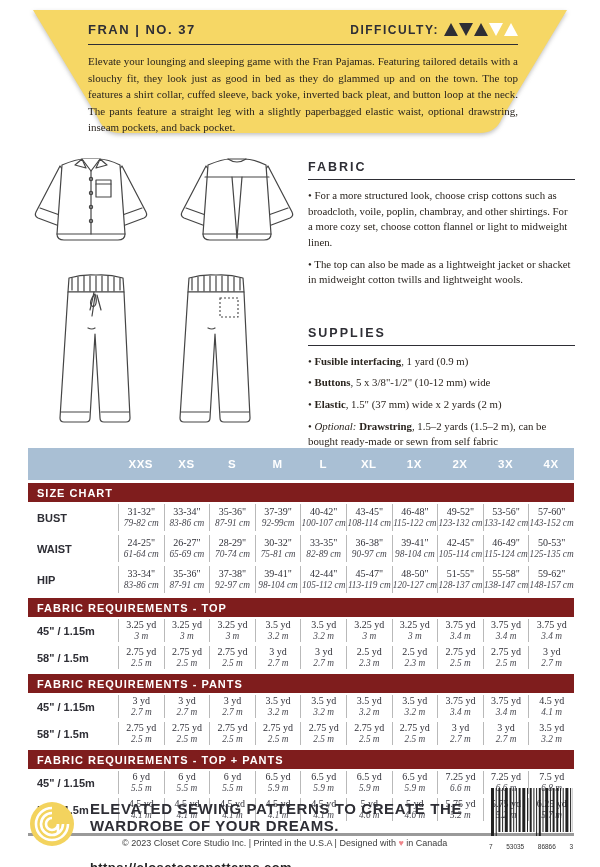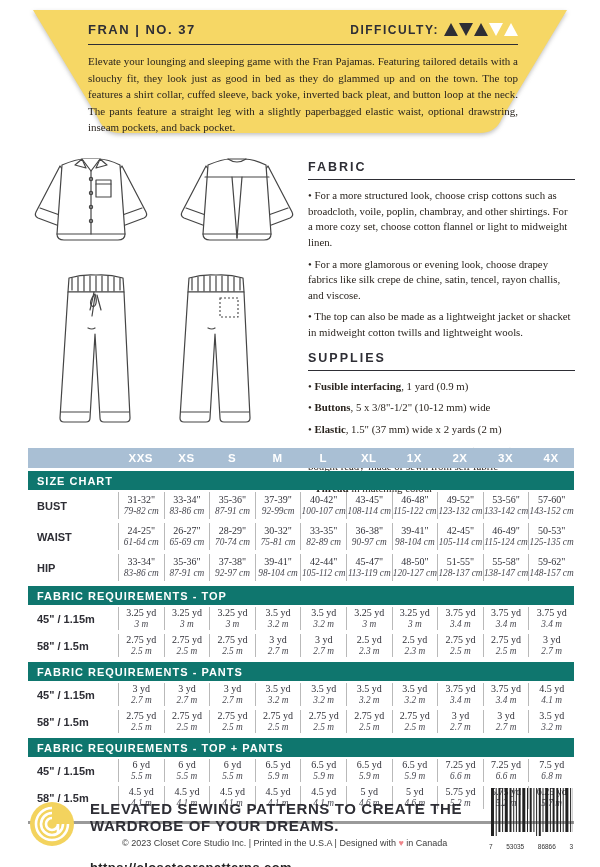--- a/index.html
+++ b/index.html
@@ -25,26 +25,26 @@
   .flap-desc{font-family:"Liberation Serif",serif;font-size:11px;line-height:1.5;
              color:#2a241e;text-align:justify;}
 
   
   .drawings{position:absolute;top:150px;left:20px;width:288px;height:298px;}
   .right-col{position:absolute;top:160px;left:308px;width:267px;}
   .sec-heading{font-weight:bold;font-size:12.5px;letter-spacing:2px;}
   .sec-rule{border:none;border-top:1.4px solid #2e2e35;margin:5px 0 8px 0;}
   .bullets p{font-family:"Liberation Serif",serif;font-size:10.8px;line-height:1.45;
              color:#2a241e;margin:0 0 6px 0;}
-  .supplies-block{margin-top:10px;}
+  .supplies-block{margin-top:38px;}
 
   
   .tables{position:absolute;top:448px;left:28px;width:546px;}
-  .t-sizes{display:flex;background:#a9bfd4;height:20px;align-items:center;}
-  .t-band{display:flex;background:#0f766e;height:19px;align-items:center;margin-top:3px;
+  .t-sizes{display:flex;background:#a9bfd4;height:32px;align-items:center;}
+  .t-band{display:flex;background:#7f1d1d;height:19px;align-items:center;margin-top:3px;
           color:#fff;font-weight:bold;font-size:11px;letter-spacing:1px;padding-left:9px;
           box-sizing:border-box;text-align:center;}
   .lbl-col{width:90px;flex:none;box-sizing:border-box;padding-left:9px;}
   .d-col{width:45.6px;flex:none;text-align:center;box-sizing:border-box;}
   .t-sizes .d-col{color:#fff;font-weight:bold;font-size:11.5px;letter-spacing:.5px;}
   .t-row{display:flex;align-items:center;}
   .t-row.sz{height:31px;}
   .t-row.fb{height:27px;}
   .t-row .lbl-col{font-weight:bold;font-size:11px;color:#2e2e35;}
   .cell{display:flex;flex-direction:column;justify-content:center;height:86%;
@@ -152,21 +152,20 @@
       <path class="ln" d="M40 58 Q44 60 47 58"></path>
     </g>
   </svg>
 
   <div class="right-col">
     <div>
       <div class="sec-heading">FABRIC</div>
       <hr class="sec-rule">
       <div class="bullets">
           <p>• For a more structured look, choose crisp cottons such as broadcloth, voile, poplin, chambray, and other shirtings. For a more cozy set, choose cotton flannel or light to midweight linen.</p>
-          <p>• For a more glamorous or evening look, choose drapey fabrics like silk crepe de chine, satin, tencel, rayon challis, and viscose.</p>
           <p>• The top can also be made as a lightweight jacket or shacket in midweight cotton twills and lightweight wools.</p>
         </div>
     </div>
     <div class="supplies-block">
       <div class="sec-heading">SUPPLIES</div>
       <hr class="sec-rule">
       <div class="bullets">
           <p>• <b>Fusible interfacing</b><span>, 1 yard (0.9 m)</span></p>
           <p>• <b>Buttons</b><span>, 5 x 3/8"-1/2" (10-12 mm) wide</span></p>
           <p>• <b>Elastic</b><span>, 1.5" (37 mm) wide x 2 yards (2 m)</span></p>

